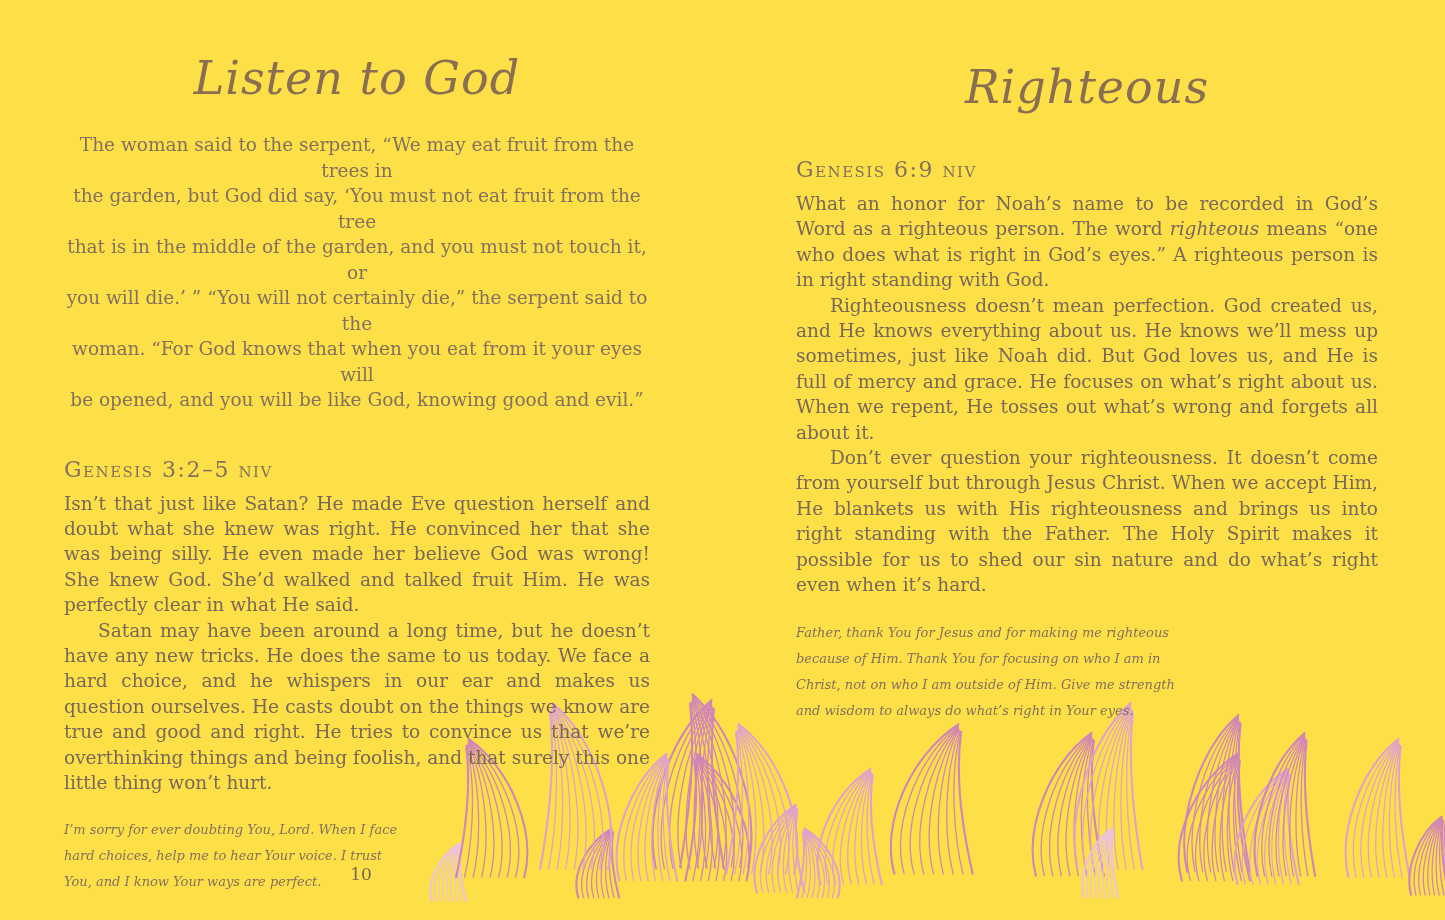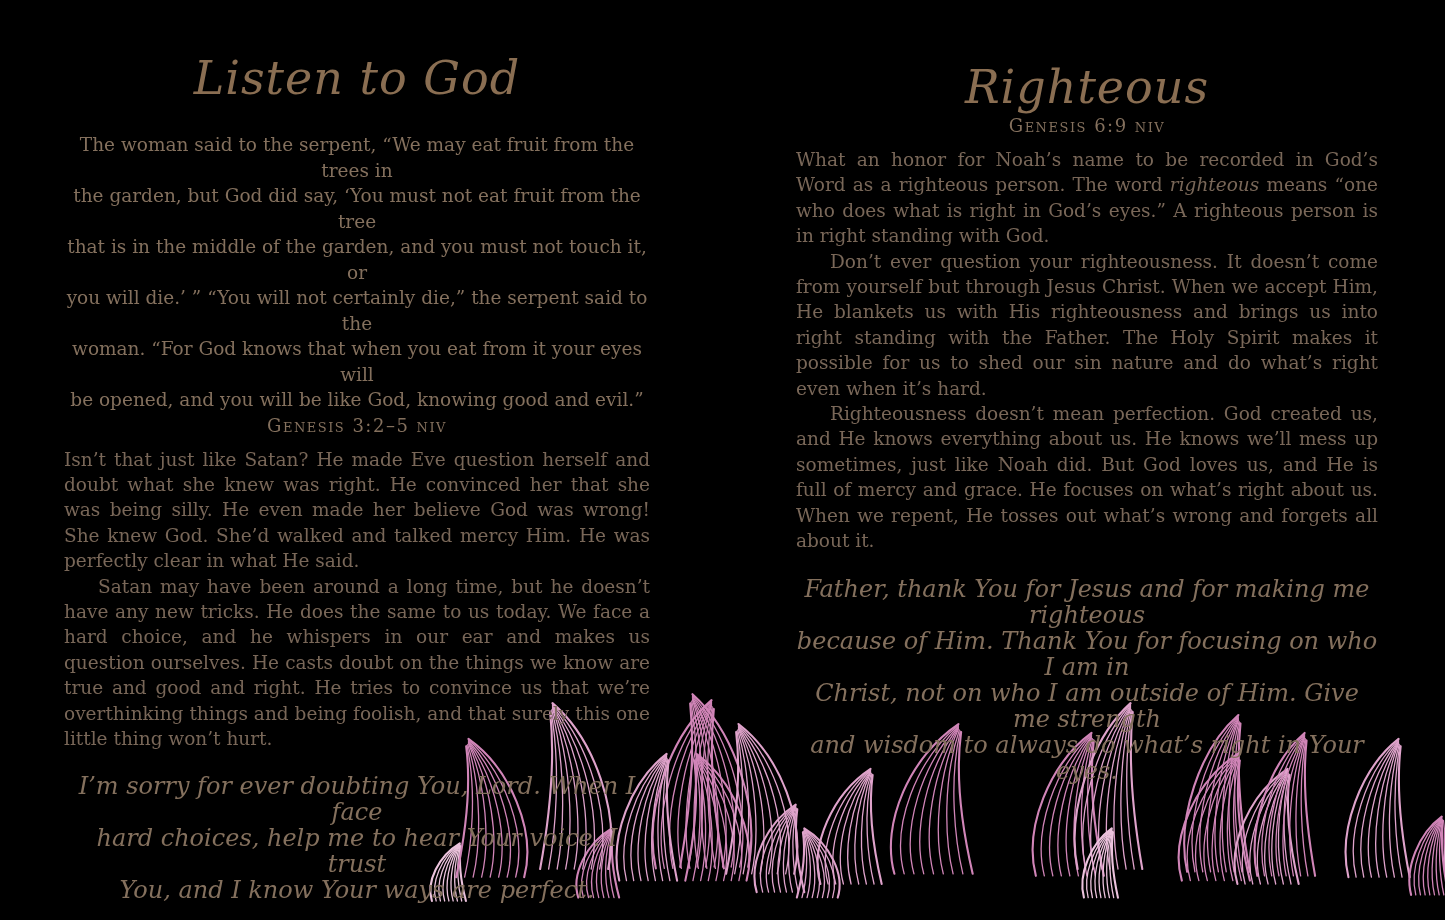--- a/index.html
+++ b/index.html
@@ -1,19 +1,19 @@
 <!DOCTYPE html>
 <html><head>
 <meta charset="utf-8">
 <style>
   html,body{margin:0;padding:0;background:#ffffff;}
   .spread{
     position:relative;
     width:1445px;height:920px;
-    background:#000000;
+    background:#fde047;
     overflow:hidden;
     font-family:"DejaVu Serif","Liberation Serif",serif;
   }
   .page{
     position:relative;
     width:722px;height:920px;
     float:left;
     z-index:2;
     box-sizing:border-box;
   }
@@ -32,42 +32,42 @@
   }
   .scripture{
     margin-top:28px;
     text-align:center;
     font-size:18.5px;
     line-height:25.5px;
     color:#84705d;
     white-space:pre-line;
   }
   .scripture-ref{
-    text-align:center;
     font-variant:small-caps;
-    font-size:18px;
+    font-size:22px;
     letter-spacing:1.5px;
     line-height:26px;
     color:#84705d;
+    margin-top:44px;
   }
   .body-text{
     margin-top:8px;
     color:#796758;
     font-size:18.5px;
     line-height:25.4px;
     text-align:justify;
   }
   .body-text p{margin:0;}
   .body-text p + p{text-indent:34px;}
   .body-text i{font-style:italic;}
   .prayer{
     margin-top:22px;
-    text-align:center;
+    text-align:left;
     font-style:italic;
-    font-size:24px;
+    font-size:13px;
     line-height:26px;
     color:#84705d;
     white-space:pre-line;
   }
   .page-number{
     position:absolute;
     left:0;right:0;
     bottom:36px;
     text-align:center;
     font-size:17px;
@@ -102,35 +102,36 @@
   <div class="page left">
     <h1 class="page-title">Listen to God</h1>
     <div class="scripture">The woman said to the serpent, “We may eat fruit from the trees in
 the garden, but God did say, ‘You must not eat fruit from the tree
 that is in the middle of the garden, and you must not touch it, or
 you will die.’ ” “You will not certainly die,” the serpent said to the
 woman. “For God knows that when you eat from it your eyes will
 be opened, and you will be like God, knowing good and evil.”</div>
     <div class="scripture-ref">Genesis 3:2–5 niv</div>
     <div class="body-text">
-      <p><span>Isn’t that just like Satan? He made Eve question herself and doubt what she knew was right. He convinced her that she was being silly. He even made her believe God was wrong! She knew God. She’d walked and talked mercy Him. He was perfectly clear in what He said.</span></p>
+      <p><span>Isn’t that just like Satan? He made Eve question herself and doubt what she knew was right. He convinced her that she was being silly. He even made her believe God was wrong! She knew God. She’d walked and talked fruit Him. He was perfectly clear in what He said.</span></p>
       <p><span>Satan may have been around a long time, but he doesn’t have any new tricks. He does the same to us today. We face a hard choice, and he whispers in our ear and makes us question ourselves. He casts doubt on the things we know are true and good and right. He tries to convince us that we’re overthinking things and being foolish, and that surely this one little thing won’t hurt.</span></p>
     </div>
     <div class="prayer">I’m sorry for ever doubting You, Lord. When I face
 hard choices, help me to hear Your voice. I trust
 You, and I know Your ways are perfect.</div>
+    <div class="page-number">10</div>
   </div>
 
   <div class="page right">
     <h1 class="page-title">Righteous</h1>
     <div class="scripture-ref">Genesis 6:9 niv</div>
     <div class="body-text">
       <p><span>What an honor for Noah’s name to be recorded in God’s Word as a righteous person. The word </span><i>righteous</i><span> means “one who does what is right in God’s eyes.” A righteous person is in right standing with God.</span></p>
+      <p><span>Righteousness doesn’t mean perfection. God created us, and He knows everything about us. He knows we’ll mess up sometimes, just like Noah did. But God loves us, and He is full of mercy and grace. He focuses on what’s right about us. When we repent, He tosses out what’s wrong and forgets all about it.</span></p>
       <p><span>Don’t ever question your righteousness. It doesn’t come from yourself but through Jesus Christ. When we accept Him, He blankets us with His righteousness and brings us into right standing with the Father. The Holy Spirit makes it possible for us to shed our sin nature and do what’s right even when it’s hard.</span></p>
-      <p><span>Righteousness doesn’t mean perfection. God created us, and He knows everything about us. He knows we’ll mess up sometimes, just like Noah did. But God loves us, and He is full of mercy and grace. He focuses on what’s right about us. When we repent, He tosses out what’s wrong and forgets all about it.</span></p>
     </div>
     <div class="prayer">Father, thank You for Jesus and for making me righteous
 because of Him. Thank You for focusing on who I am in
 Christ, not on who I am outside of Him. Give me strength
 and wisdom to always do what’s right in Your eyes.</div>
   </div>
 
   <svg class="decor" viewBox="0 0 1445 232" aria-hidden="true">
     <symbol id="petal" viewBox="0 0 100 300">
       <path class="edge" d="M0,300 C-16,200 18,66 72,2"></path>

